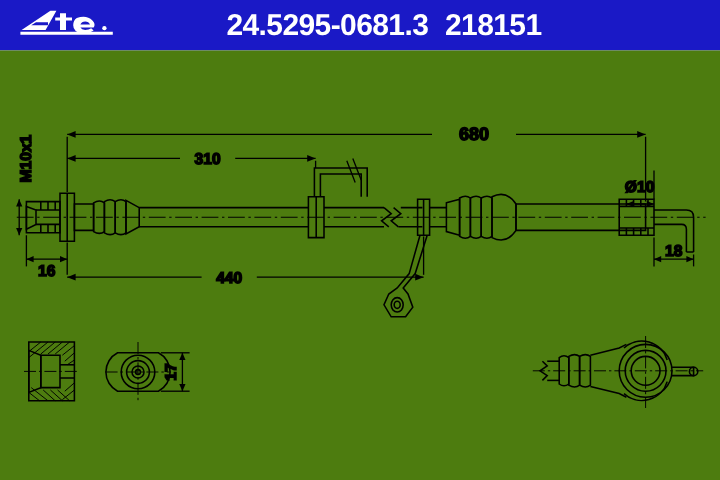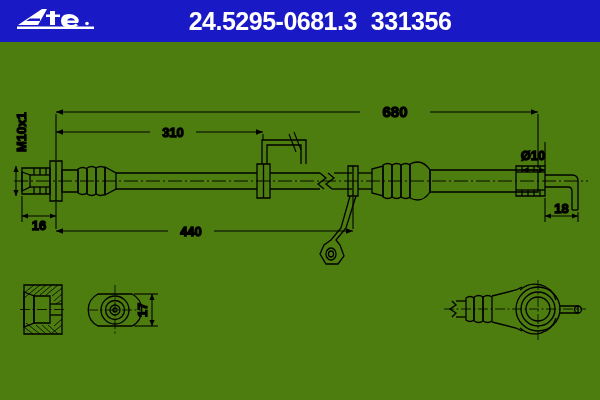--- a/index.html
+++ b/index.html
@@ -67,21 +67,21 @@
           <path d="M34 5 L39 5 L39 19 L34 19 Z M30 8.5 L44 8.5 L44 11 L30 11 Z" fill="#ffffff"></path>
 
           <path d="M48 9 q8 -3 13 2 q3 3 1 6 l-11 0 q1 2 4 2 q3 0 5 -1.5 l2 2 q-4 3 -9 2.5 q-8 -1 -8 -7 q0 -4 3 -6 Z M51 14.5 l8 0 q-1 -2.5 -4 -2.5 q-3 0 -4 2.5 Z" fill="#ffffff"></path>
           <circle cx="71" cy="17.5" r="1.8" fill="#ffffff"></circle>
         </g>
       </svg>
     </div>
 
     <div class="hdr-codes">
       <span class="hdr-num">24.5295-0681.3</span>
-      <span class="hdr-num">331356</span>
+      <span class="hdr-num">218151</span>
     </div>
   </div>
 
   <div class="canvas">
     <svg width="600" height="358" viewBox="0 0 600 358" xmlns="http://www.w3.org/2000/svg">
 
       <g stroke="#000000" fill="none" stroke-width="1.3" stroke-linecap="butt">
 
         <g stroke-width="0.9" stroke-dasharray="14,3,2,3">
           <line x1="14" y1="139" x2="588" y2="139"></line>

